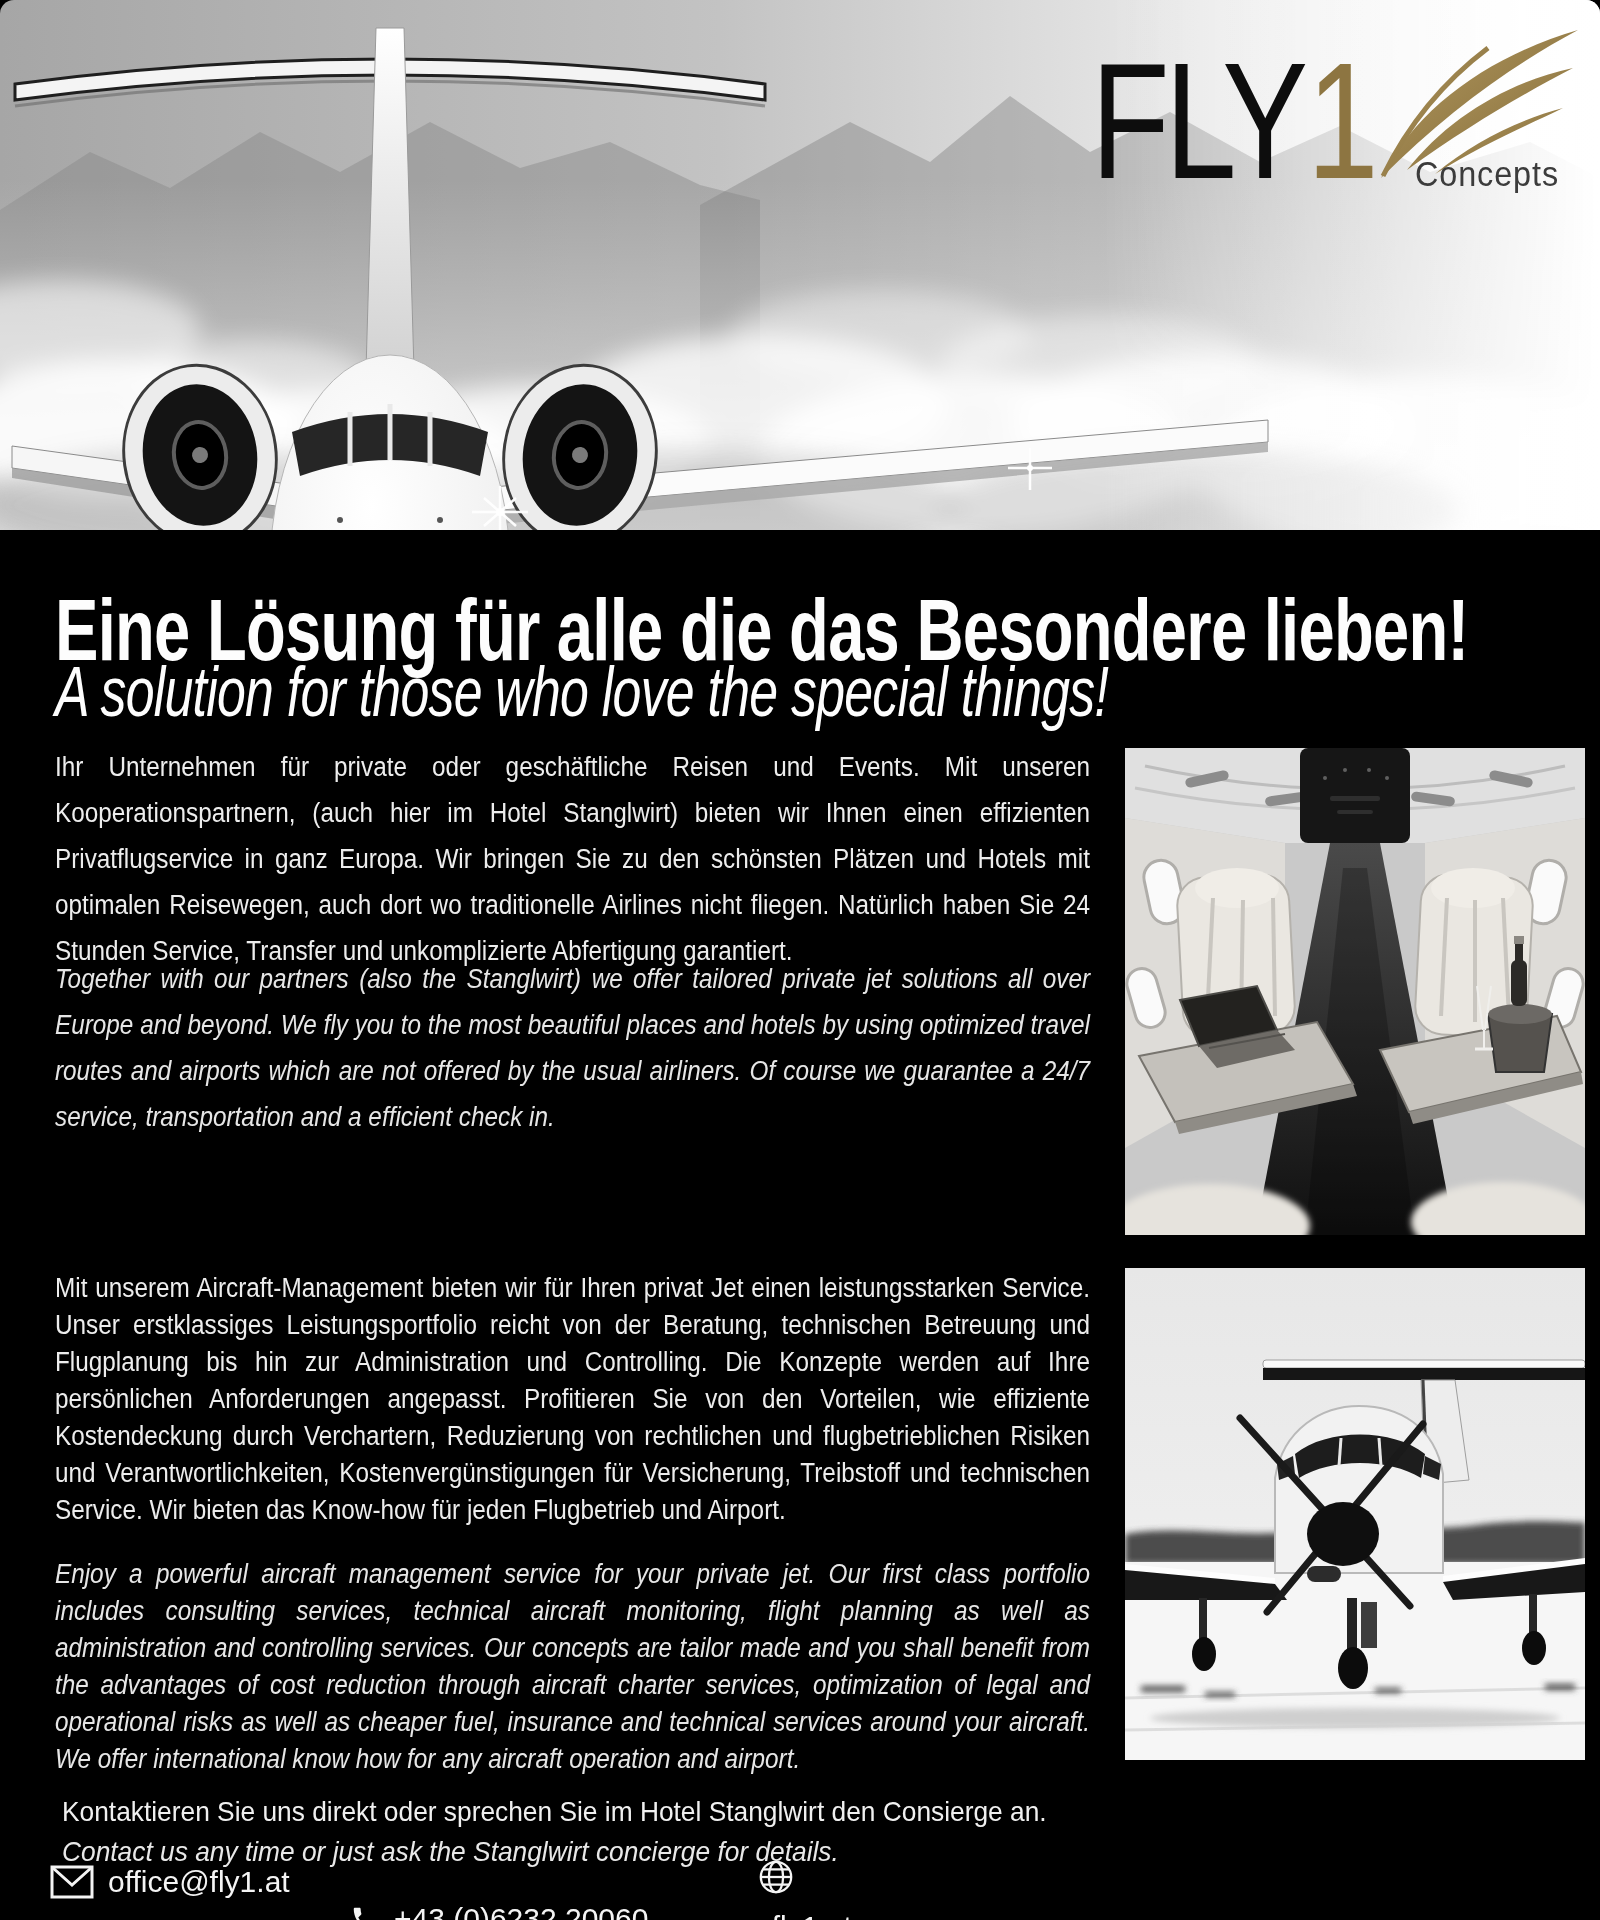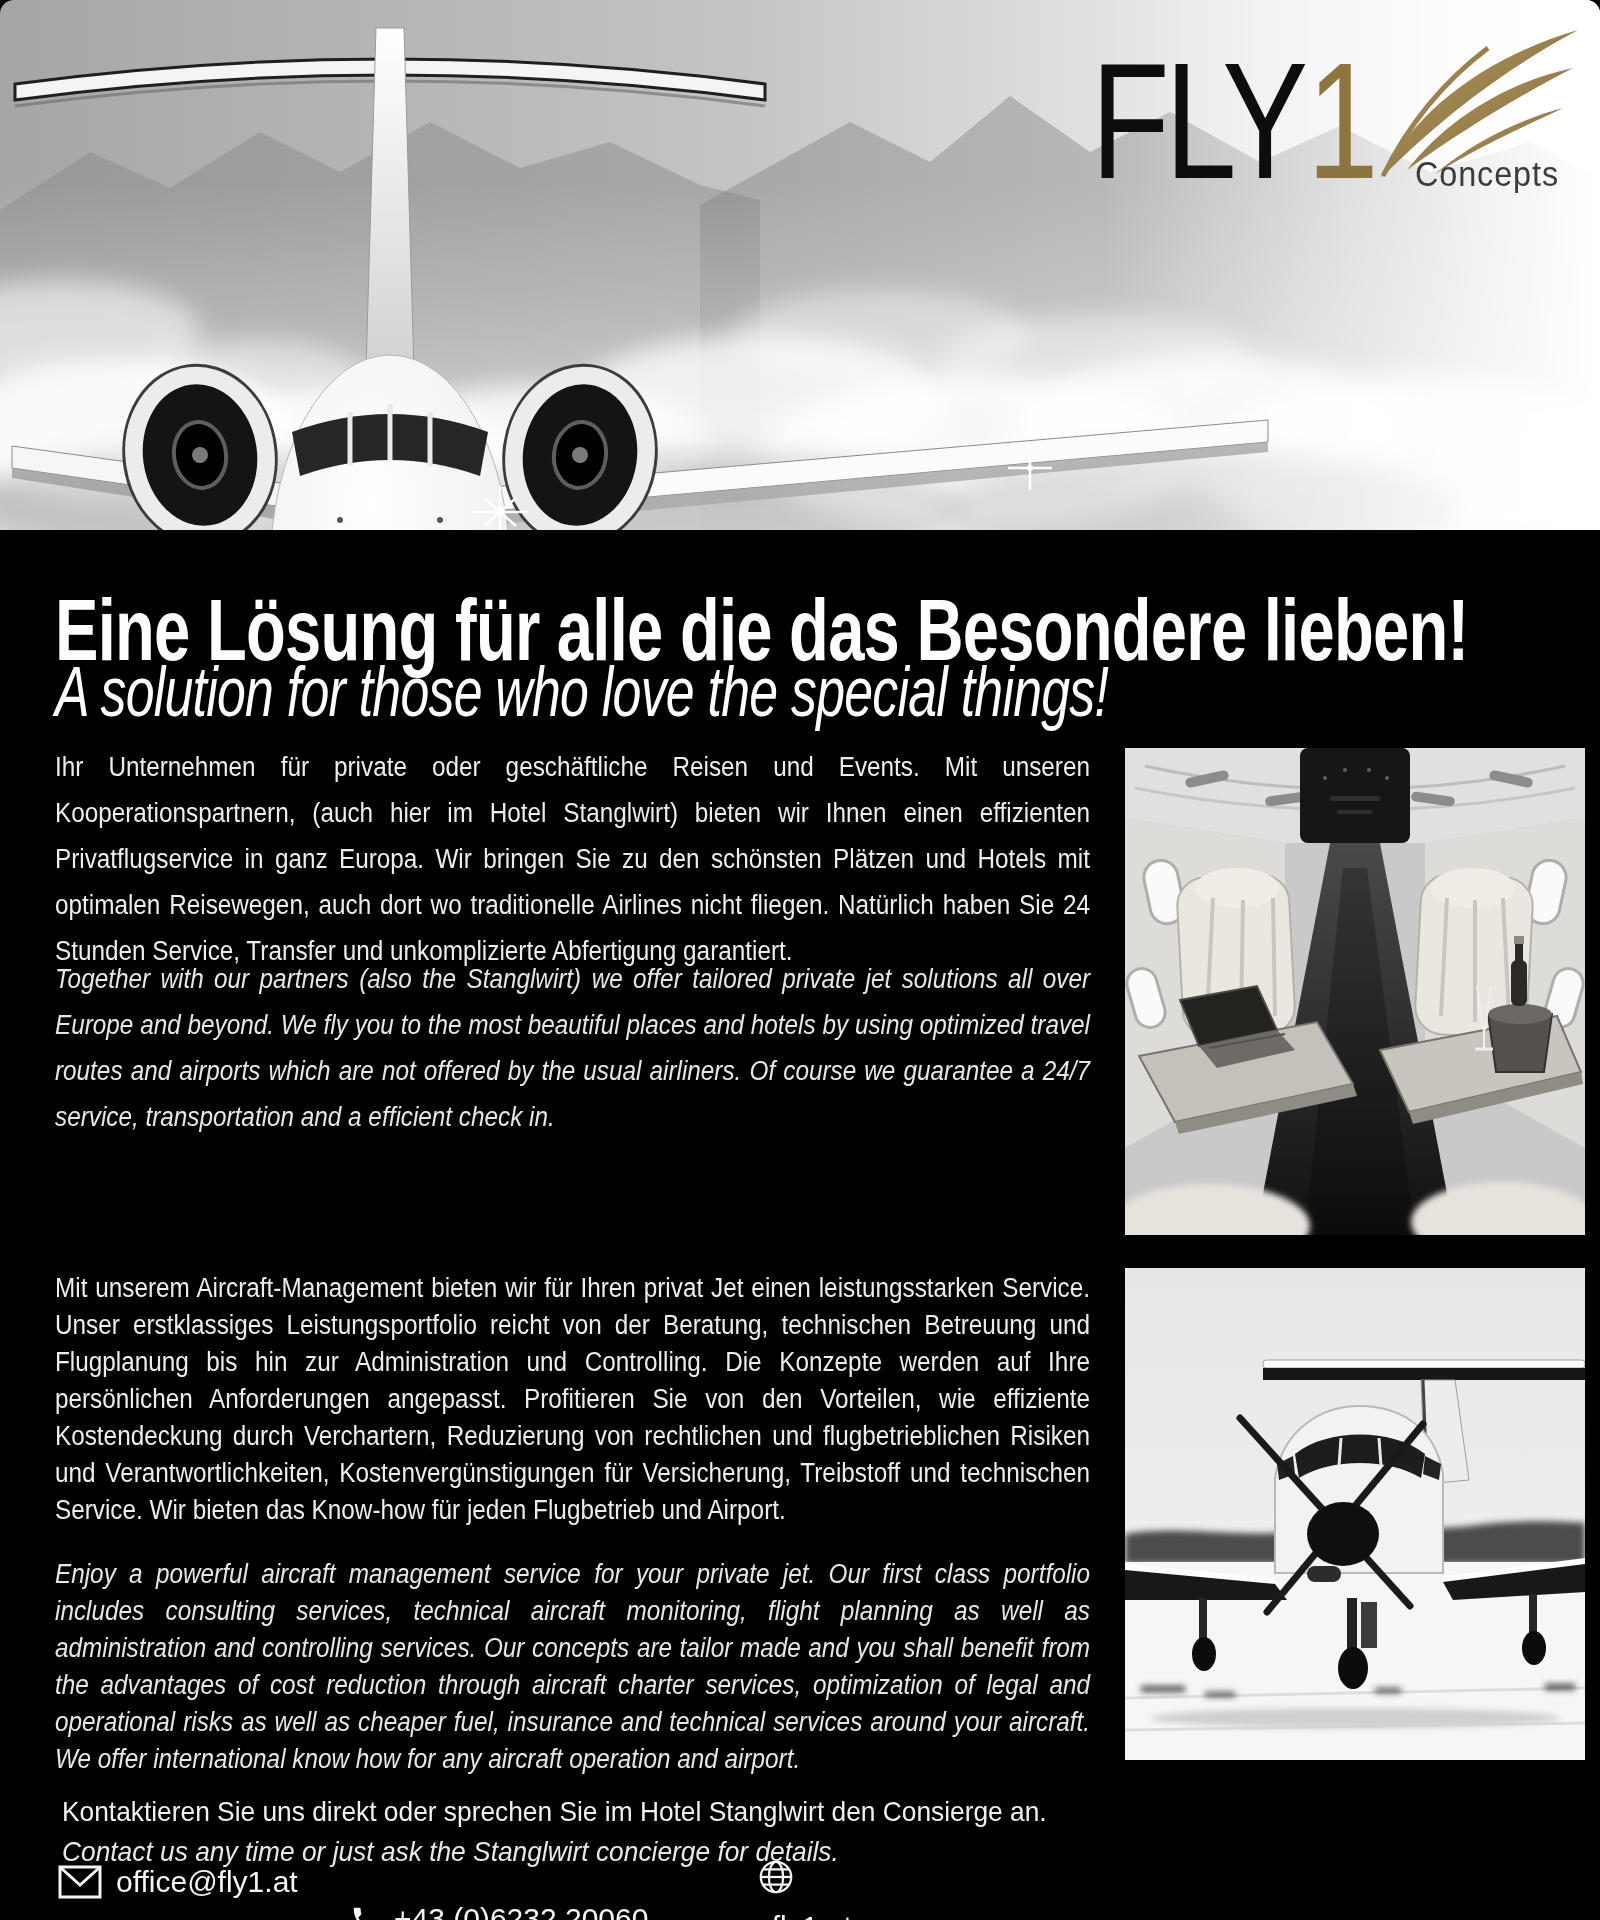--- a/index.html
+++ b/index.html
@@ -19,21 +19,21 @@
   .para.en1{top:956px;line-height:46px;font-style:italic;color:#e6e6e6;}
   .para.de2{top:1270px;line-height:37px;}
   .para.en2{top:1556px;line-height:37px;font-style:italic;color:#e6e6e6;}
   .contact-de{position:absolute;left:62px;top:1796px;width:1200px;font-size:28px;color:#f0f0f0;
         transform:scaleX(0.94);transform-origin:0 0;white-space:nowrap;}
   .contact-en{position:absolute;left:62px;top:1836px;width:1200px;font-size:28px;font-style:italic;color:#e8e8e8;
         transform:scaleX(0.94);transform-origin:0 0;white-space:nowrap;}
   .footer-item{position:absolute;top:1858px;height:48px;display:flex;align-items:center;gap:14px;
         font-size:30px;color:#f4f4f4;}
   .footer-item .ic{flex:0 0 auto;display:flex;align-items:center;}
-  .f-email{left:58px;} .f-phone{left:350px;margin-top:37px;} .f-web{left:700px;flex-direction:column;}
+  .f-email{left:50px;} .f-phone{left:350px;margin-top:37px;} .f-web{left:700px;flex-direction:column;}
   .imgbox{position:absolute;left:1125px;width:460px;overflow:hidden;background:#222;}
   .img-interior{top:748px;height:487px;}
   .img-plane{top:1268px;height:492px;}
 </style>
 </head>
 <body>
 
 <div class="page">
 
   <div class="hero">

